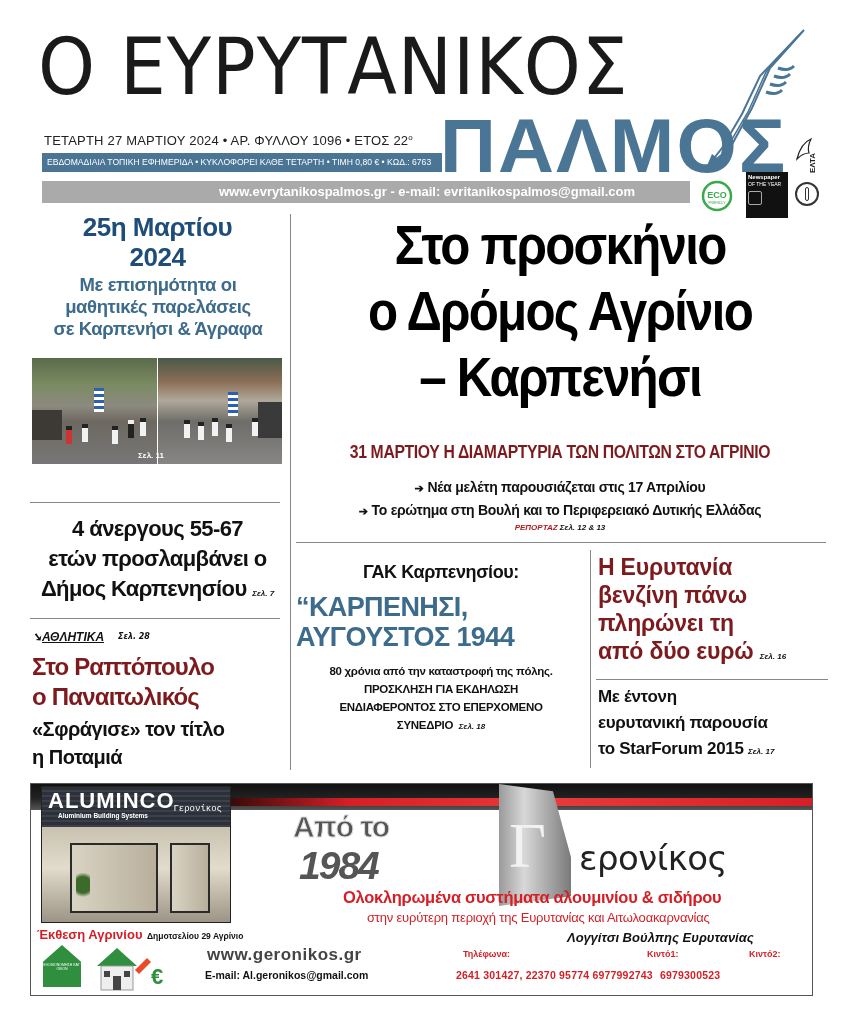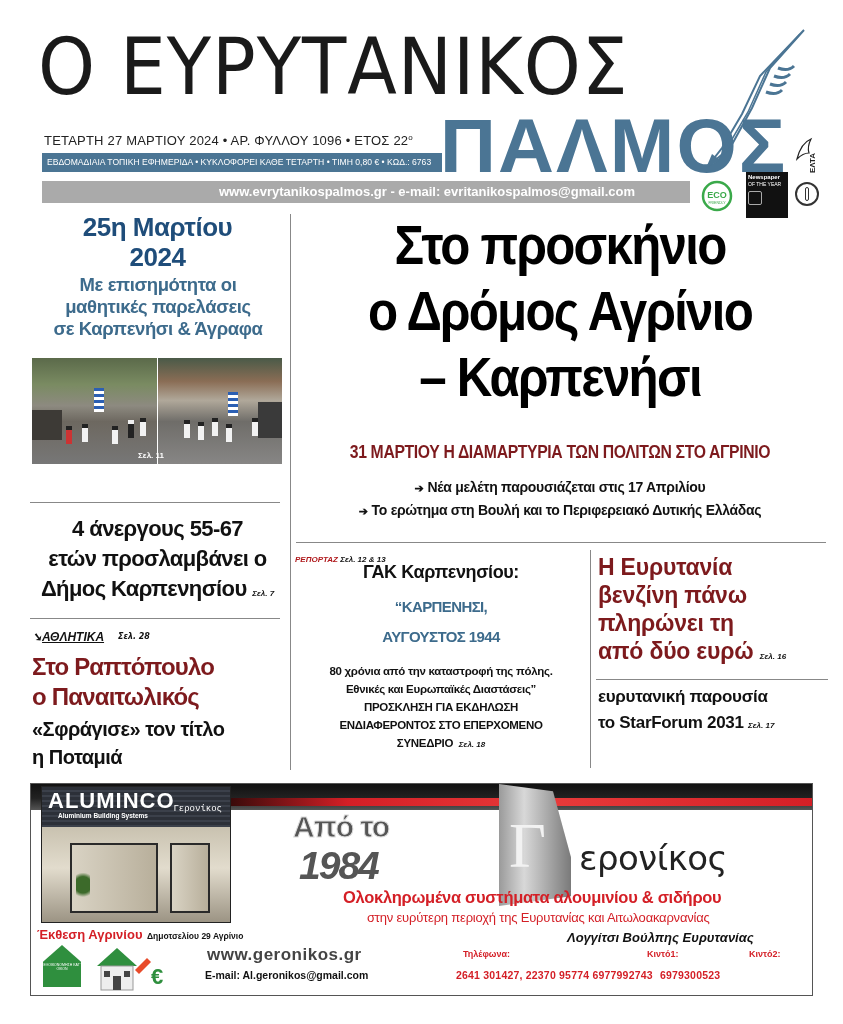--- a/index.html
+++ b/index.html
@@ -42,26 +42,26 @@
   .sports-tag { left: 32px; top: 630px; font-family: "Liberation Sans", sans-serif; font-weight: 700; font-style: italic; font-size: 12px; color: #111; text-decoration: underline; }
   .sports-sel { left: 118px; top: 632px; }
   .sports-head { left: 32px; top: 652px; width: 255px; font-family: "Liberation Sans", sans-serif; font-weight: 700; font-size: 24px; line-height: 30px; color: #7d1a1d; letter-spacing: -0.8px; }
   .sports-sub { left: 32px; top: 715px; width: 255px; font-family: "Liberation Sans", sans-serif; font-weight: 700; font-size: 20px; line-height: 28px; color: #111; letter-spacing: -0.5px; }
 
   
   .lead-head { left: 295px; top: 212px; width: 530px; text-align: center; font-family: "Liberation Sans", sans-serif; font-weight: 700; font-size: 56px; line-height: 66px; color: #000; letter-spacing: -2px; transform: scaleX(0.88); transform-origin: center top; }
   .lead-kicker { left: 295px; top: 442px; width: 530px; text-align: center; font-family: "Liberation Sans", sans-serif; font-weight: 700; font-size: 17.5px; color: #7d1a1d; letter-spacing: -0.4px; white-space: nowrap; transform: scaleX(0.9); transform-origin: center top; }
   .lead-bullets { left: 295px; top: 476px; width: 530px; text-align: center; font-family: "Liberation Sans", sans-serif; font-weight: 700; font-size: 14px; line-height: 22px; color: #111; letter-spacing: -0.3px; }
   .lead-bullets .arrow { font-size: 11px; margin-right: 4px; }
-  .lead-reportage { left: 295px; top: 523px; width: 530px; text-align: left; font-family: "Liberation Sans", sans-serif; font-size: 8px; font-style: italic; font-weight: 700; margin-top: 32px; }
+  .lead-reportage { left: 295px; top: 523px; width: 530px; text-align: center; font-family: "Liberation Sans", sans-serif; font-size: 8px; font-style: italic; font-weight: 700; }
   .lead-reportage .tag { color: #b01a1d; }
 
   
   .gak-head { left: 296px; top: 562px; width: 290px; text-align: center; font-family: "Liberation Sans", sans-serif; font-weight: 700; font-size: 18px; color: #111; letter-spacing: -0.4px; }
-  .gak-quote { left: 296px; top: 592px; width: 290px; text-align: center; font-family: "Liberation Sans", sans-serif; font-weight: 700; font-size: 15px; line-height: 30px; color: #3d6b8c; letter-spacing: -0.6px; }
+  .gak-quote { left: 296px; top: 592px; width: 290px; text-align: left; font-family: "Liberation Sans", sans-serif; font-weight: 700; font-size: 27px; line-height: 30px; color: #3d6b8c; letter-spacing: -0.6px; }
   .gak-body { left: 296px; top: 662px; width: 290px; text-align: center; font-family: "Liberation Sans", sans-serif; font-weight: 700; font-size: 11.5px; line-height: 18px; color: #111; letter-spacing: -0.3px; }
 
   
   .right-head { left: 598px; top: 553px; width: 240px; font-family: "Liberation Sans", sans-serif; font-weight: 700; font-size: 23px; line-height: 28px; color: #7d1a1d; letter-spacing: -0.2px; }
   .right-head2 { left: 598px; top: 684px; width: 240px; font-family: "Liberation Sans", sans-serif; font-weight: 700; font-size: 17px; line-height: 26px; color: #111; letter-spacing: -0.3px; }
 
   
   .ad { left: 30px; top: 783px; width: 783px; height: 213px; border: 1px solid #555; overflow: hidden; background: #fff; }
   .ad-topbar { left: 0; top: 0; width: 783px; height: 26px; background: linear-gradient(180deg, #111 0%, #222 55%, #555 100%); }
   .ad-redstripe { left: 200px; top: 14px; width: 583px; height: 8px; background: linear-gradient(90deg, #3a0a0a 0%, #d41f26 20%, #e83a3a 55%, #d41f26 100%); }
@@ -198,35 +198,35 @@
   <span class="tag">ΡΕΠΟΡΤΑΖ</span> <span>Σελ. 12 &amp; 13</span>
 </div>
 
 <div class="abs gak-head">ΓΑΚ Καρπενησίου:</div>
 <div class="abs gak-quote">
   <div>“ΚΑΡΠΕΝΗΣΙ,</div>
   <div>ΑΥΓΟΥΣΤΟΣ 1944</div>
 </div>
 <div class="abs gak-body">
   <div>80 χρόνια από την καταστροφή της πόλης.</div>
-  <div>Εθνικές και Ευρωπαϊκές Διαστάσεις”</div>
   <div>ΠΡΟΣΚΛΗΣΗ ΓΙΑ ΕΚΔΗΛΩΣΗ</div>
   <div>ΕΝΔΙΑΦΕΡΟΝΤΟΣ ΣΤΟ ΕΠΕΡΧΟΜΕΝΟ</div>
   <div><span>ΣΥΝΕΔΡΙΟ</span> &nbsp;<span class="sel">Σελ. 18</span></div>
 </div>
 
 <div class="abs right-head">
   <div>Η Ευρυτανία</div>
   <div>βενζίνη πάνω</div>
   <div>πληρώνει τη</div>
   <div><span>από δύο ευρώ</span> <span class="sel" style="color:#111">Σελ. 16</span></div>
 </div>
 <div class="abs right-head2">
+  <div>Με έντονη</div>
   <div>ευρυτανική παρουσία</div>
-  <div><span>το StarForum 2031</span> <span class="sel">Σελ. 17</span></div>
+  <div><span>το StarForum 2015</span> <span class="sel">Σελ. 17</span></div>
 </div>
 
 <div class="abs ad">
   <div class="abs ad-topbar"></div>
   <div class="abs ad-redstripe"></div>
 
   <div class="abs ad-photo">
     <div class="sign"></div>
     <div class="aluminco">ALUMINCO</div>
     <div class="aluminco-sub">Aluminium Building Systems</div>

